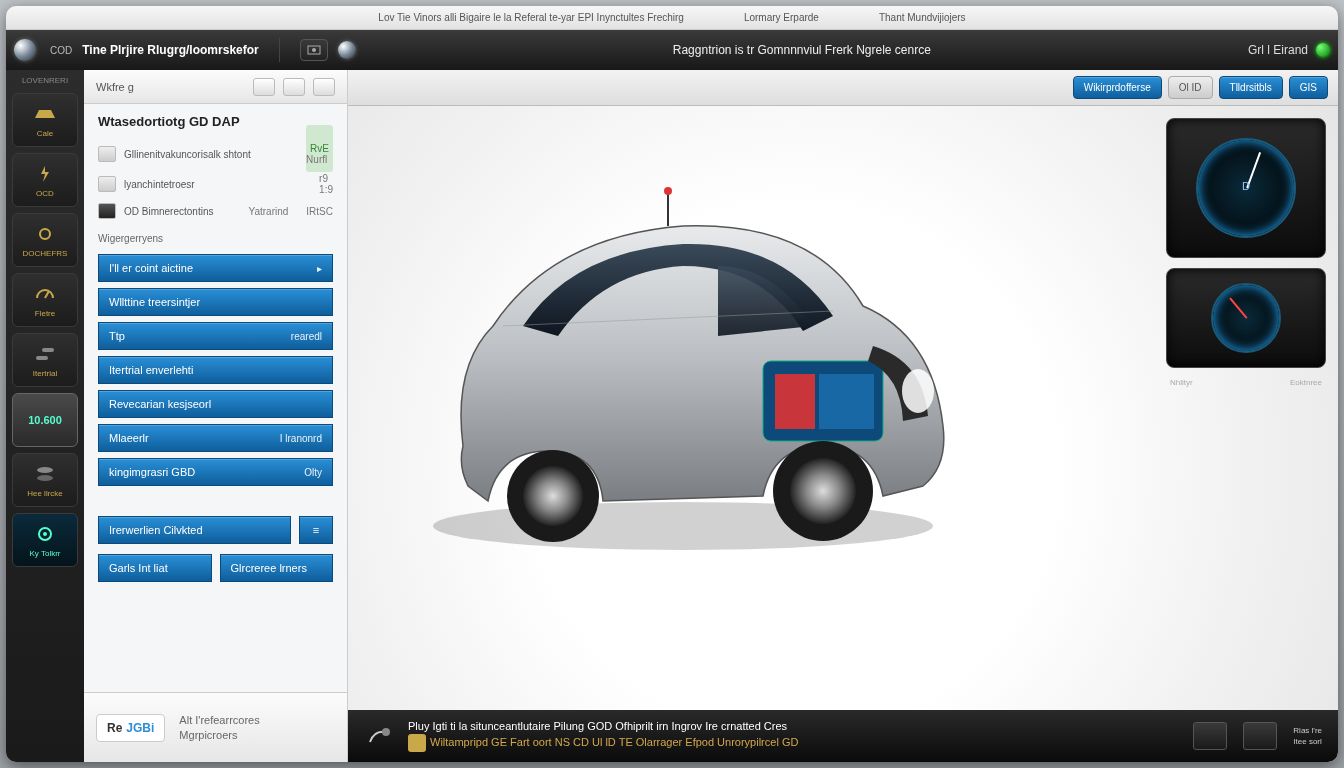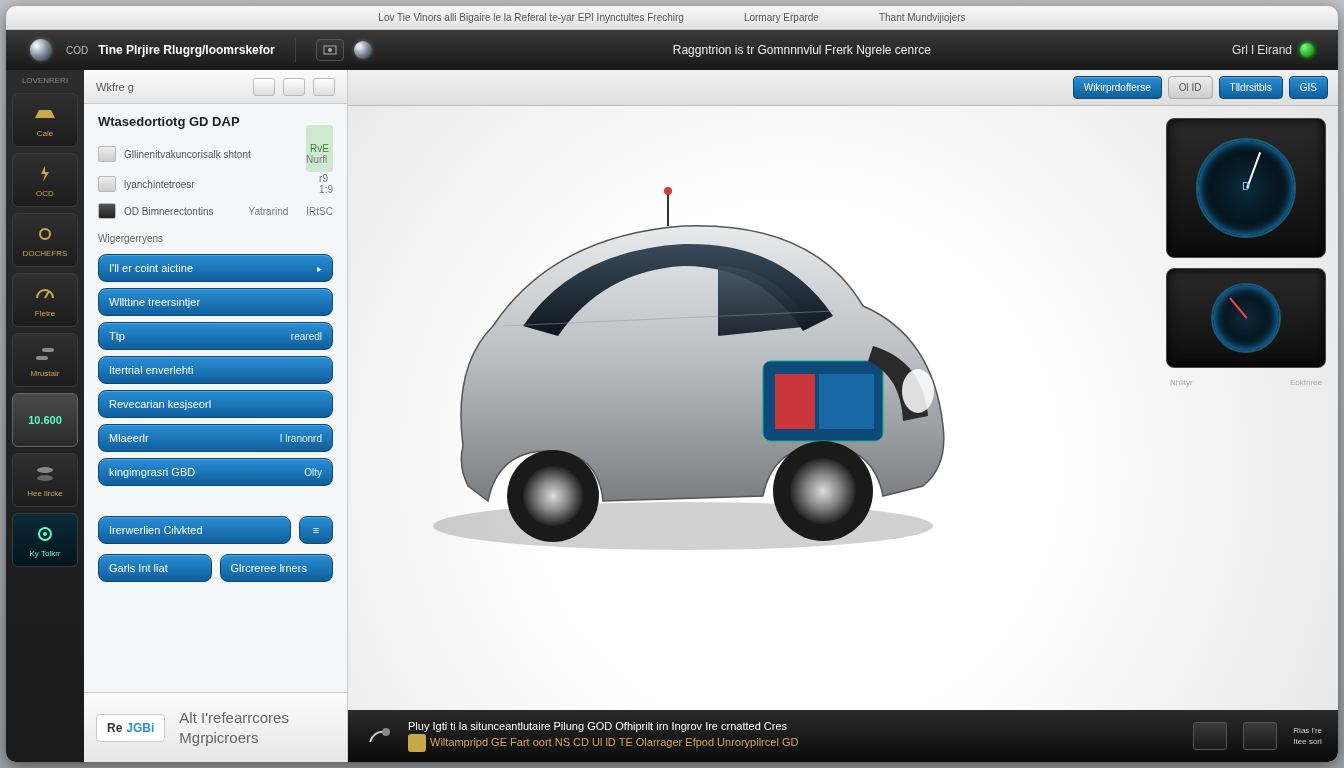--- a/index.html
+++ b/index.html
@@ -1,19 +1,19 @@
 <!DOCTYPE html>
 <html><head>
 <meta charset="utf-8">
 <style>
 *{box-sizing:border-box;margin:0;padding:0;font-family:Arial,Helvetica,sans-serif}
 body{background:linear-gradient(180deg,#bfc3c7,#9ea3a8);width:1344px;height:768px;overflow:hidden;padding:6px}
 .frame{width:100%;height:100%;background:#fff;border-radius:10px;box-shadow:0 4px 16px rgba(0,0,0,.5),inset 0 0 0 1px #888;overflow:hidden;display:flex;flex-direction:column}
 .menubar{height:24px;background:linear-gradient(#f7f7f7,#e2e2e2);border-bottom:1px solid #ccc;display:flex;align-items:center;padding:0 20px;gap:60px;font-size:10px;color:#555;justify-content:center}
-.titlebar{height:40px;background:linear-gradient(#3a3a3a,#181818);display:flex;align-items:center;padding:0 24px;color:#ddd;font-size:12px;gap:10px}
+.titlebar{height:40px;background:linear-gradient(#3a3a3a,#181818);display:flex;align-items:center;padding:0 8px;color:#ddd;font-size:12px;gap:10px}
 .titlebar .orb{width:22px;height:22px;border-radius:50%;background:radial-gradient(circle at 30% 30%,#fff,#7a8a9a 50%,#222);box-shadow:0 0 4px rgba(255,255,255,.3)}
 .titlebar .cod{font-size:10px;color:#bbb;margin-left:4px}
 .titlebar .title{font-weight:bold;color:#fff}
 .titlebar .sep{width:1px;height:24px;background:#444;margin:0 10px}
 .titlebar .icon-btn{width:28px;height:22px;border-radius:4px;background:linear-gradient(#3a3a3a,#222);border:1px solid #555;display:flex;align-items:center;justify-content:center}
 .titlebar .center{flex:1;text-align:center;font-size:12px;color:#eee}
 .titlebar .right{display:flex;align-items:center;gap:8px}
 .led{width:14px;height:14px;border-radius:50%;background:radial-gradient(circle at 30% 30%,#7f7,#070);box-shadow:0 0 4px #0f0}
 .body{flex:1;display:flex;min-height:0}
 .rail{width:78px;background:linear-gradient(#2c2c2c,#1a1a1a);display:flex;flex-direction:column;padding:4px 6px;gap:6px;overflow:hidden}
@@ -25,29 +25,29 @@
 .sidebar{width:264px;background:#f5f6f8;border-right:1px solid #ccc;display:flex;flex-direction:column}
 .sb-head{height:34px;background:linear-gradient(#fcfcfc,#e6e6e6);border-bottom:1px solid #ccc;display:flex;align-items:center;padding:0 12px;font-size:11px;color:#555;gap:8px}
 .sb-head .tool{width:22px;height:18px;border-radius:3px;background:linear-gradient(#fff,#ddd);border:1px solid #bbb}
 .sb-body{flex:1;padding:10px 14px;overflow:auto;display:flex;flex-direction:column;gap:10px}
 .sect-title{font-size:13px;font-weight:bold;color:#222}
 .info-row{display:flex;align-items:center;gap:8px;font-size:10px;color:#555;padding:4px 0}
 .info-row .ic{width:18px;height:16px;background:linear-gradient(#eee,#ccc);border:1px solid #bbb;border-radius:2px}
 .info-row .val{margin-left:auto;color:#777;font-size:10px}
 .info-row .badge{background:#cfe8cf;color:#383;font-size:10px;padding:18px 4px;border-radius:3px}
 .subhead{font-size:10px;color:#666;}
-.blue-btn{background:linear-gradient(#2a8fd6,#0e5e9c);color:#fff;border:1px solid #0b4a7a;border-radius:8px;font-size:11px;padding:7px 10px;display:flex;align-items:center;cursor:pointer;box-shadow:inset 0 1px rgba(255,255,255,.2)}
+.blue-btn{background:linear-gradient(#2a8fd6,#0e5e9c);color:#fff;border:1px solid #0b4a7a;border-radius:0;font-size:11px;padding:7px 10px;display:flex;align-items:center;cursor:pointer;box-shadow:inset 0 1px rgba(255,255,255,.2)}
 .blue-btn .val{margin-left:auto;font-size:10px;opacity:.9}
 .blue-stack{display:flex;flex-direction:column;gap:6px}
 .blue-row{display:flex;gap:8px}
 .blue-row .blue-btn{flex:1}
 .sb-foot{height:70px;background:linear-gradient(#fcfcfc,#e6e6e6);border-top:1px solid #ccc;display:flex;align-items:center;padding:20px 12px;gap:14px}
 .brand-box{background:#fff;border:1px solid #ccc;border-radius:4px;padding:6px 10px;font-size:12px;font-weight:bold;display:flex;align-items:center;gap:4px}
 .brand-box .b1{color:#333}.brand-box .b2{color:#2a8fd6}
-.foot-txt{font-size:15px;color:#666;line-height:1.3}
+.foot-txt{font-size:11px;color:#666;line-height:1.3}
 .main{flex:1;display:flex;flex-direction:column;background:#fff;position:relative}
 .tabbar{height:36px;background:linear-gradient(#f2f2f2,#dedede);border-bottom:1px solid #bbb;display:flex;align-items:center;justify-content:flex-end;padding:0 10px;gap:6px}
 .tab{font-size:10px;padding:5px 10px;border-radius:4px;background:linear-gradient(#2a8fd6,#0e5e9c);color:#fff;border:1px solid #0b4a7a;cursor:pointer;box-shadow:inset 0 1px rgba(255,255,255,.2)}
 .tab.gray{background:linear-gradient(#eee,#ccc);color:#555;border-color:#aaa}
 .canvas{flex:1;background:radial-gradient(circle at 45% 60%,#fff 40%,#f1f1f1 70%,#e5e5e5);position:relative}
 .car{position:absolute;left:55px;top:60px;width:560px;height:390px}
 .gauges{position:absolute;right:12px;top:12px;width:160px;display:flex;flex-direction:column;gap:10px}
 .gauge{background:linear-gradient(#2a2a2a,#0c0c0c);border-radius:8px;border:1px solid #444;height:140px;display:flex;align-items:center;justify-content:center;box-shadow:inset 0 0 12px #000}
 .gauge.sm{height:100px}
 .dial{width:100px;height:100px;border-radius:50%;background:radial-gradient(circle at 50% 50%,#0a2a3a,#000);border:2px solid #1a5a7a;position:relative;box-shadow:0 0 12px #2af inset}
@@ -127,21 +127,21 @@
           </div>
           <span>Fletre</span>
         </div>
       <div class="rail-item">
           <div class="ric">
             <svg width="22" height="16">
               <rect x="8" y="2" width="12" height="4" rx="2" fill="#888"></rect>
               <rect x="2" y="10" width="12" height="4" rx="2" fill="#888"></rect>
             </svg>
           </div>
-          <span>Mrustair</span>
+          <span>Itertrial</span>
         </div>
       <div class="rail-item active">
           <div class="ric" style="color:#5fc;font-size:11px;font-weight:bold">10.600</div>
         </div>
       <div class="rail-item">
           <div class="ric">
             <svg width="20" height="16">
               <ellipse cx="10" cy="4" rx="8" ry="3" fill="#888"></ellipse>
               <ellipse cx="10" cy="12" rx="8" ry="3" fill="#666"></ellipse>
             </svg>

